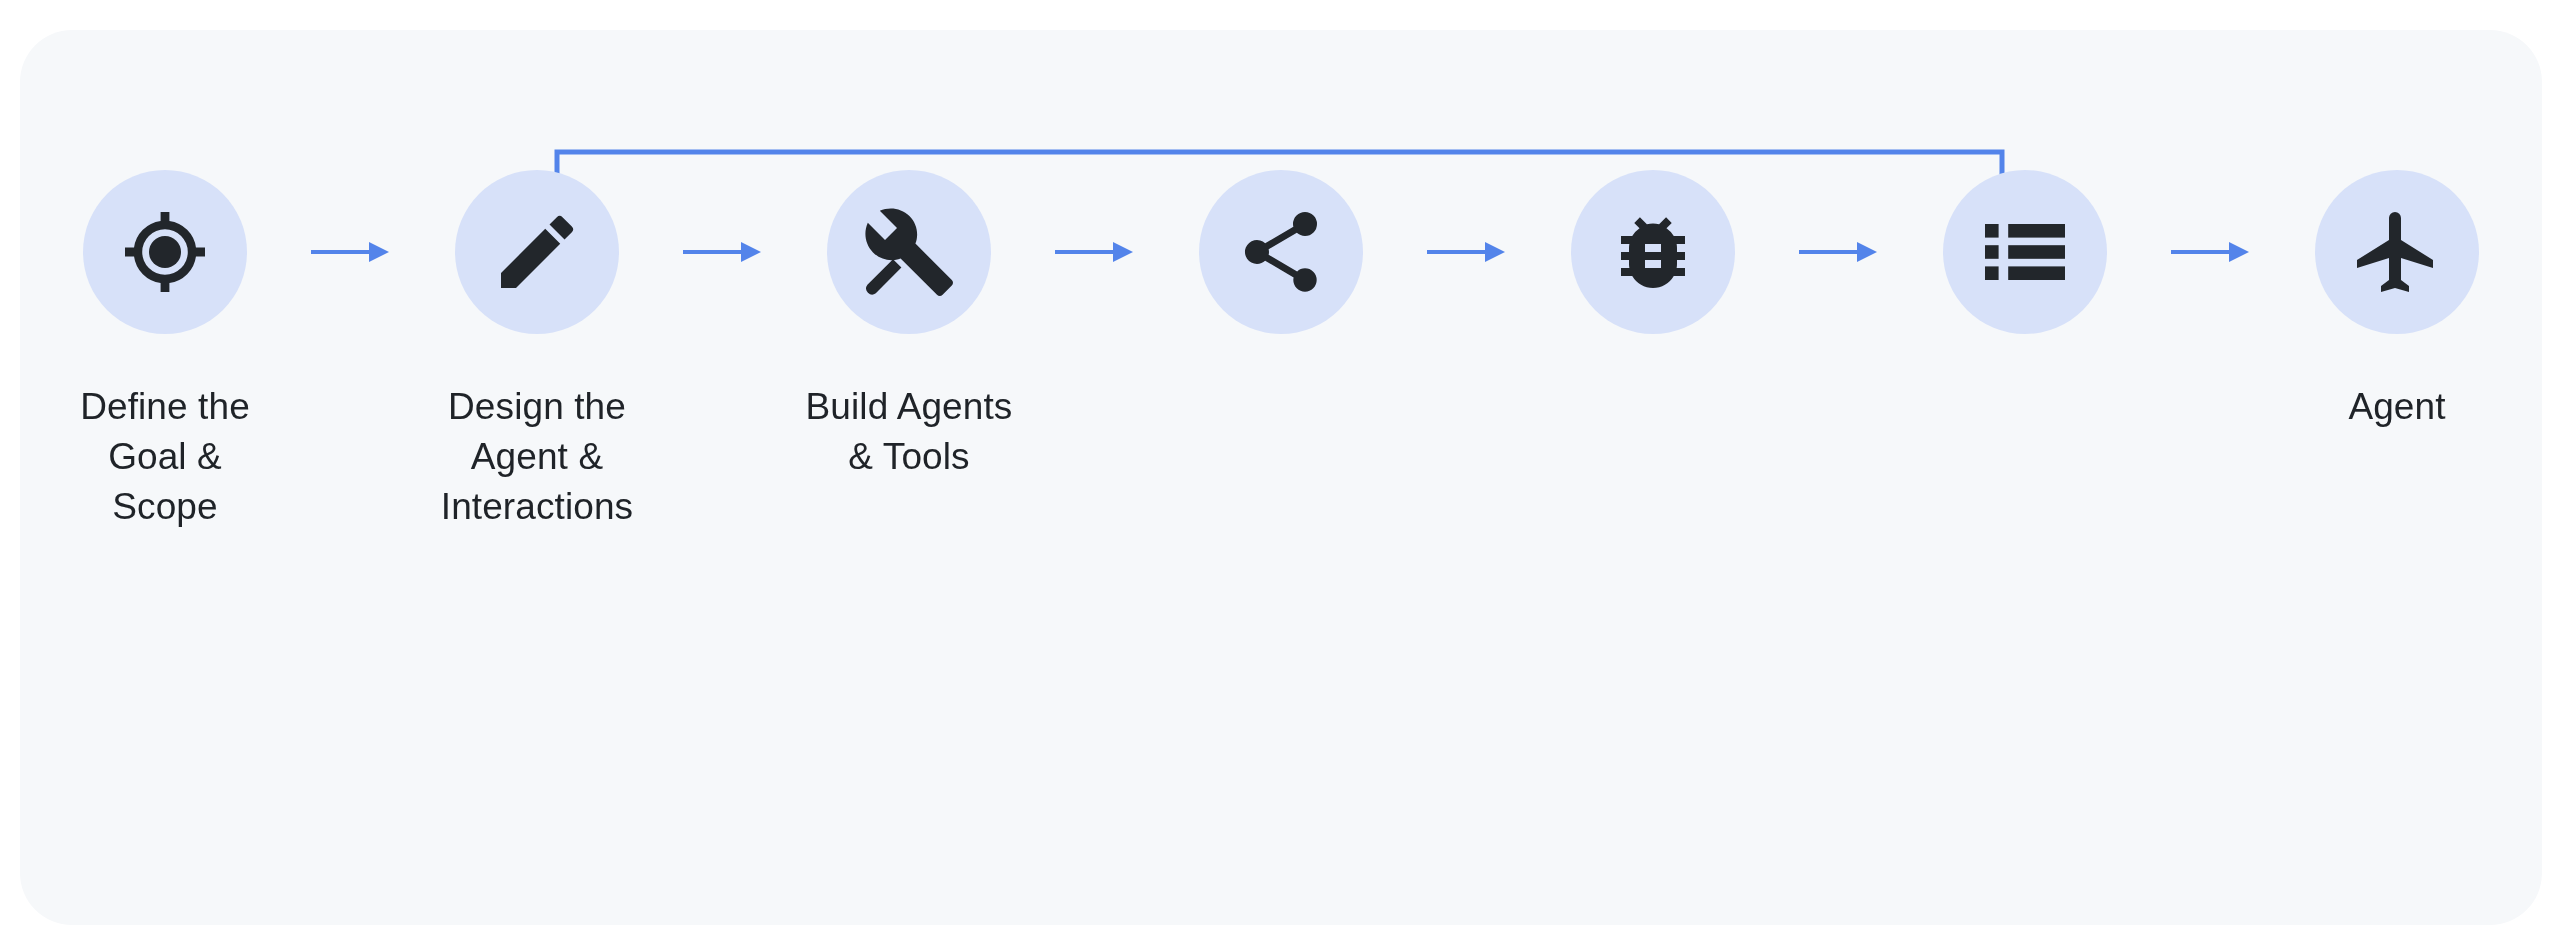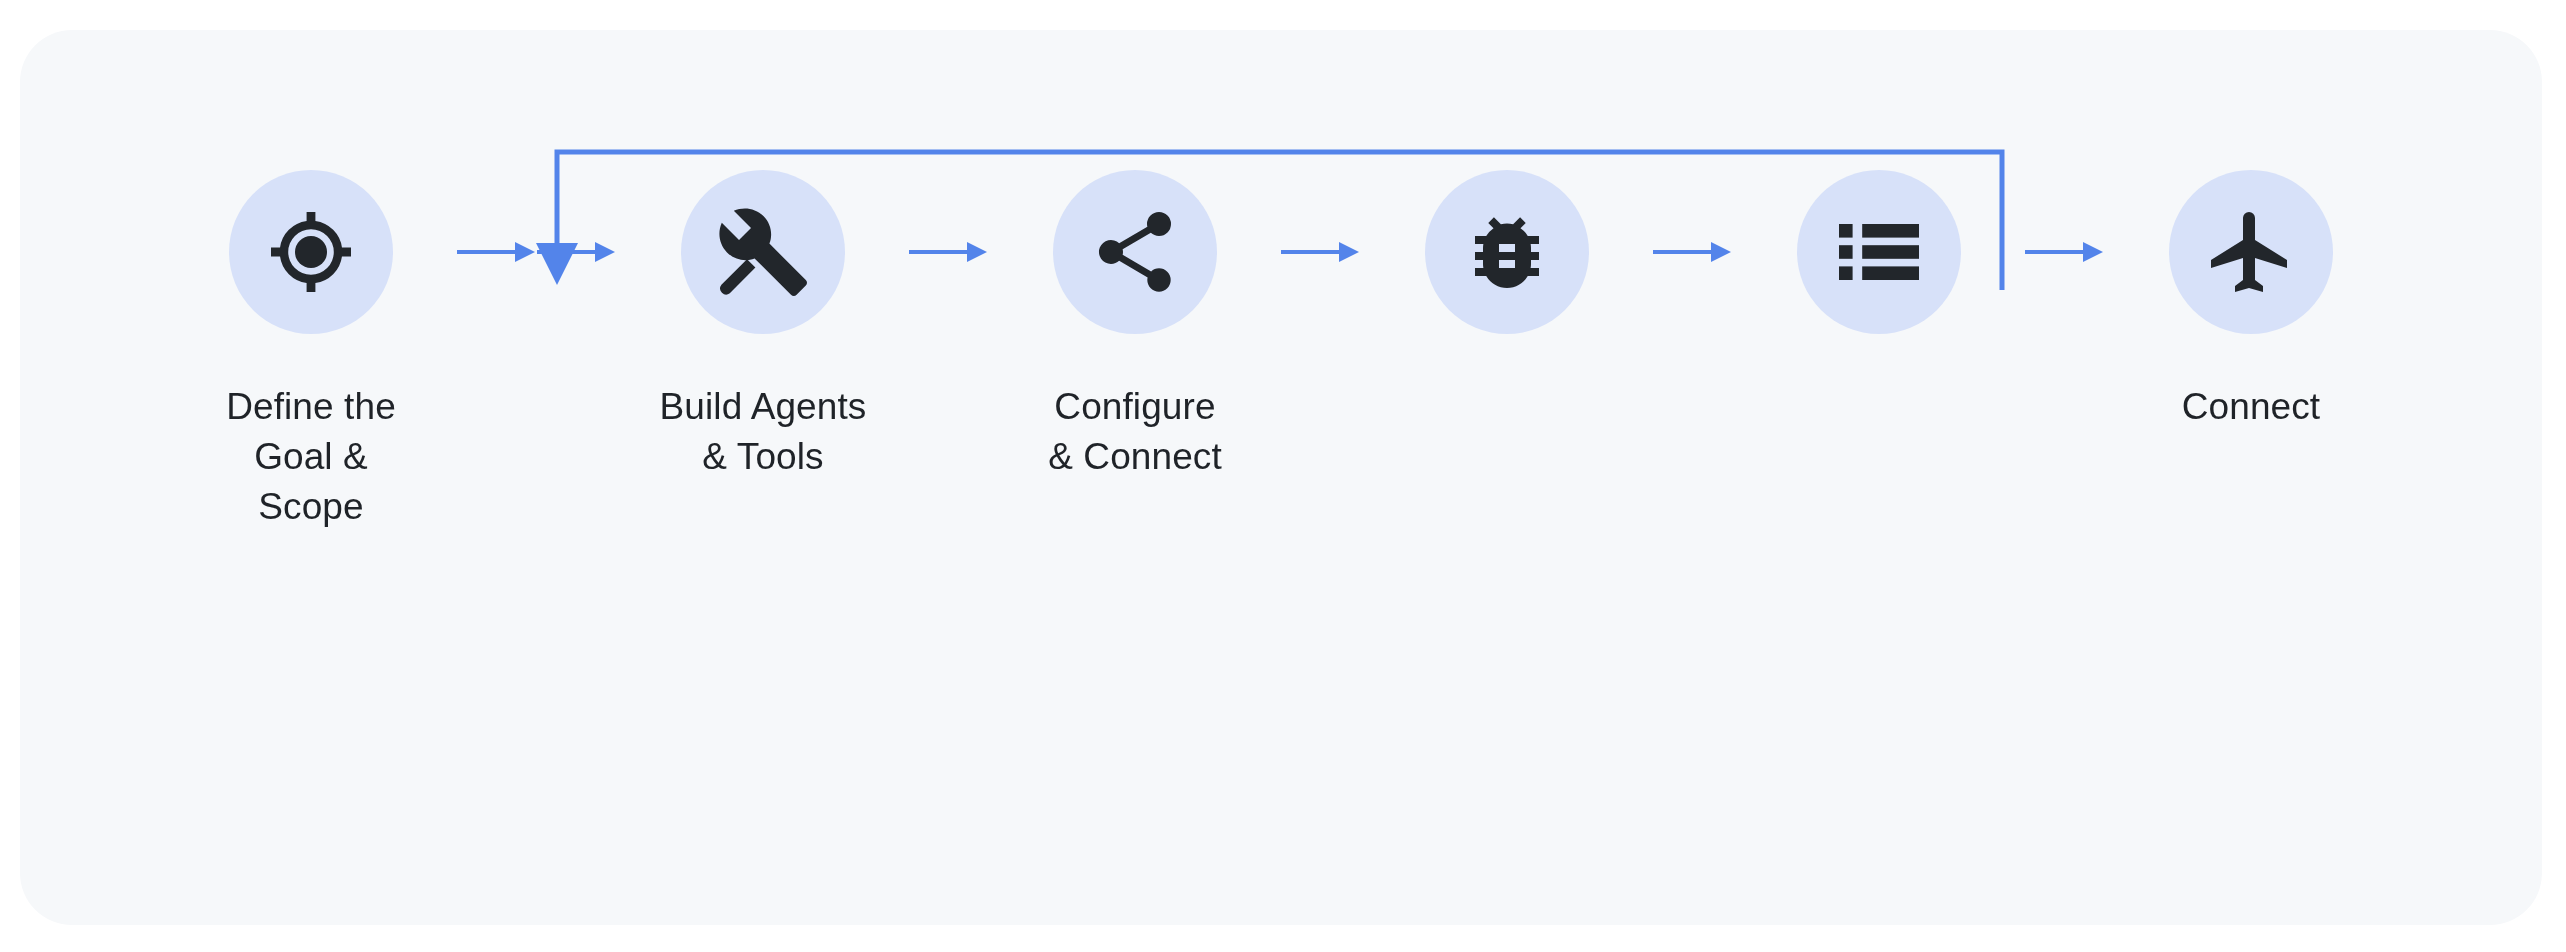--- a/index.html
+++ b/index.html
@@ -137,20 +137,30 @@
 Scope</div>
     </div>
 
     <div class="connector">
       <svg viewBox="0 0 80 20">
         <line x1="0" y1="10" x2="62" y2="10" stroke="#5384ea" stroke-width="4"></line>
         <polygon points="78,10 58,20 58,0" fill="#5384ea"></polygon>
       </svg>
     </div>
 
+    <div class="step">
+      <div class="bubble">
+        <svg viewBox="0 0 24 24">
+          <path d="M3 17.25V21h3.75L17.81 9.94l-3.75-3.75L3 17.25zM20.71 7.04a1 1 0 0 0 0-1.41l-2.34-2.34a1 1 0 0 0-1.41 0l-1.83 1.83 3.75 3.75 1.83-1.83z"></path>
+        </svg>
+      </div>
+      <div class="step-label">Design the
+Agent &amp;
+Interactions</div>
+    </div>
 
     <div class="connector">
       <svg viewBox="0 0 80 20">
         <line x1="0" y1="10" x2="62" y2="10" stroke="#5384ea" stroke-width="4"></line>
         <polygon points="78,10 58,20 58,0" fill="#5384ea"></polygon>
       </svg>
     </div>
 
     <div class="step">
       <div class="bubble">
@@ -170,22 +180,20 @@
         <polygon points="78,10 58,20 58,0" fill="#5384ea"></polygon>
       </svg>
     </div>
 
     <div class="step">
       <div class="bubble">
         <svg viewBox="0 0 24 24">
           <path d="M18 16.08c-.76 0-1.44.3-1.96.77L8.91 12.7c.05-.23.09-.46.09-.7s-.04-.47-.09-.7l7.05-4.11c.54.5 1.25.81 2.04.81a3 3 0 1 0-3-3c0 .24.04.47.09.7L8.04 9.81A3 3 0 1 0 6 15c.79 0 1.5-.31 2.04-.81l7.12 4.16c-.05.21-.08.43-.08.65a2.92 2.92 0 1 0 2.92-2.92z"></path>
         </svg>
       </div>
-      <div class="step-label">Configure
-&amp; Connect</div>
     </div>
 
     <div class="connector">
       <svg viewBox="0 0 80 20">
         <line x1="0" y1="10" x2="62" y2="10" stroke="#5384ea" stroke-width="4"></line>
         <polygon points="78,10 58,20 58,0" fill="#5384ea"></polygon>
       </svg>
     </div>
 
     <div class="step">
@@ -222,17 +230,17 @@
         <polygon points="78,10 58,20 58,0" fill="#5384ea"></polygon>
       </svg>
     </div>
 
     <div class="step">
       <div class="bubble">
         <svg viewBox="0 0 24 24">
           <path d="M21 16v-2l-8-5V3.5A1.5 1.5 0 0 0 11.5 2 1.5 1.5 0 0 0 10 3.5V9l-8 5v2l8-2.5V19l-2 1.5V22l3.5-1 3.5 1v-1.5L13 19v-5.5L21 16z"></path>
         </svg>
       </div>
-      <div class="step-label">Connect</div>
+      <div class="step-label">Agent</div>
     </div>
 
   </div>
 </div>
 
 </body></html>

